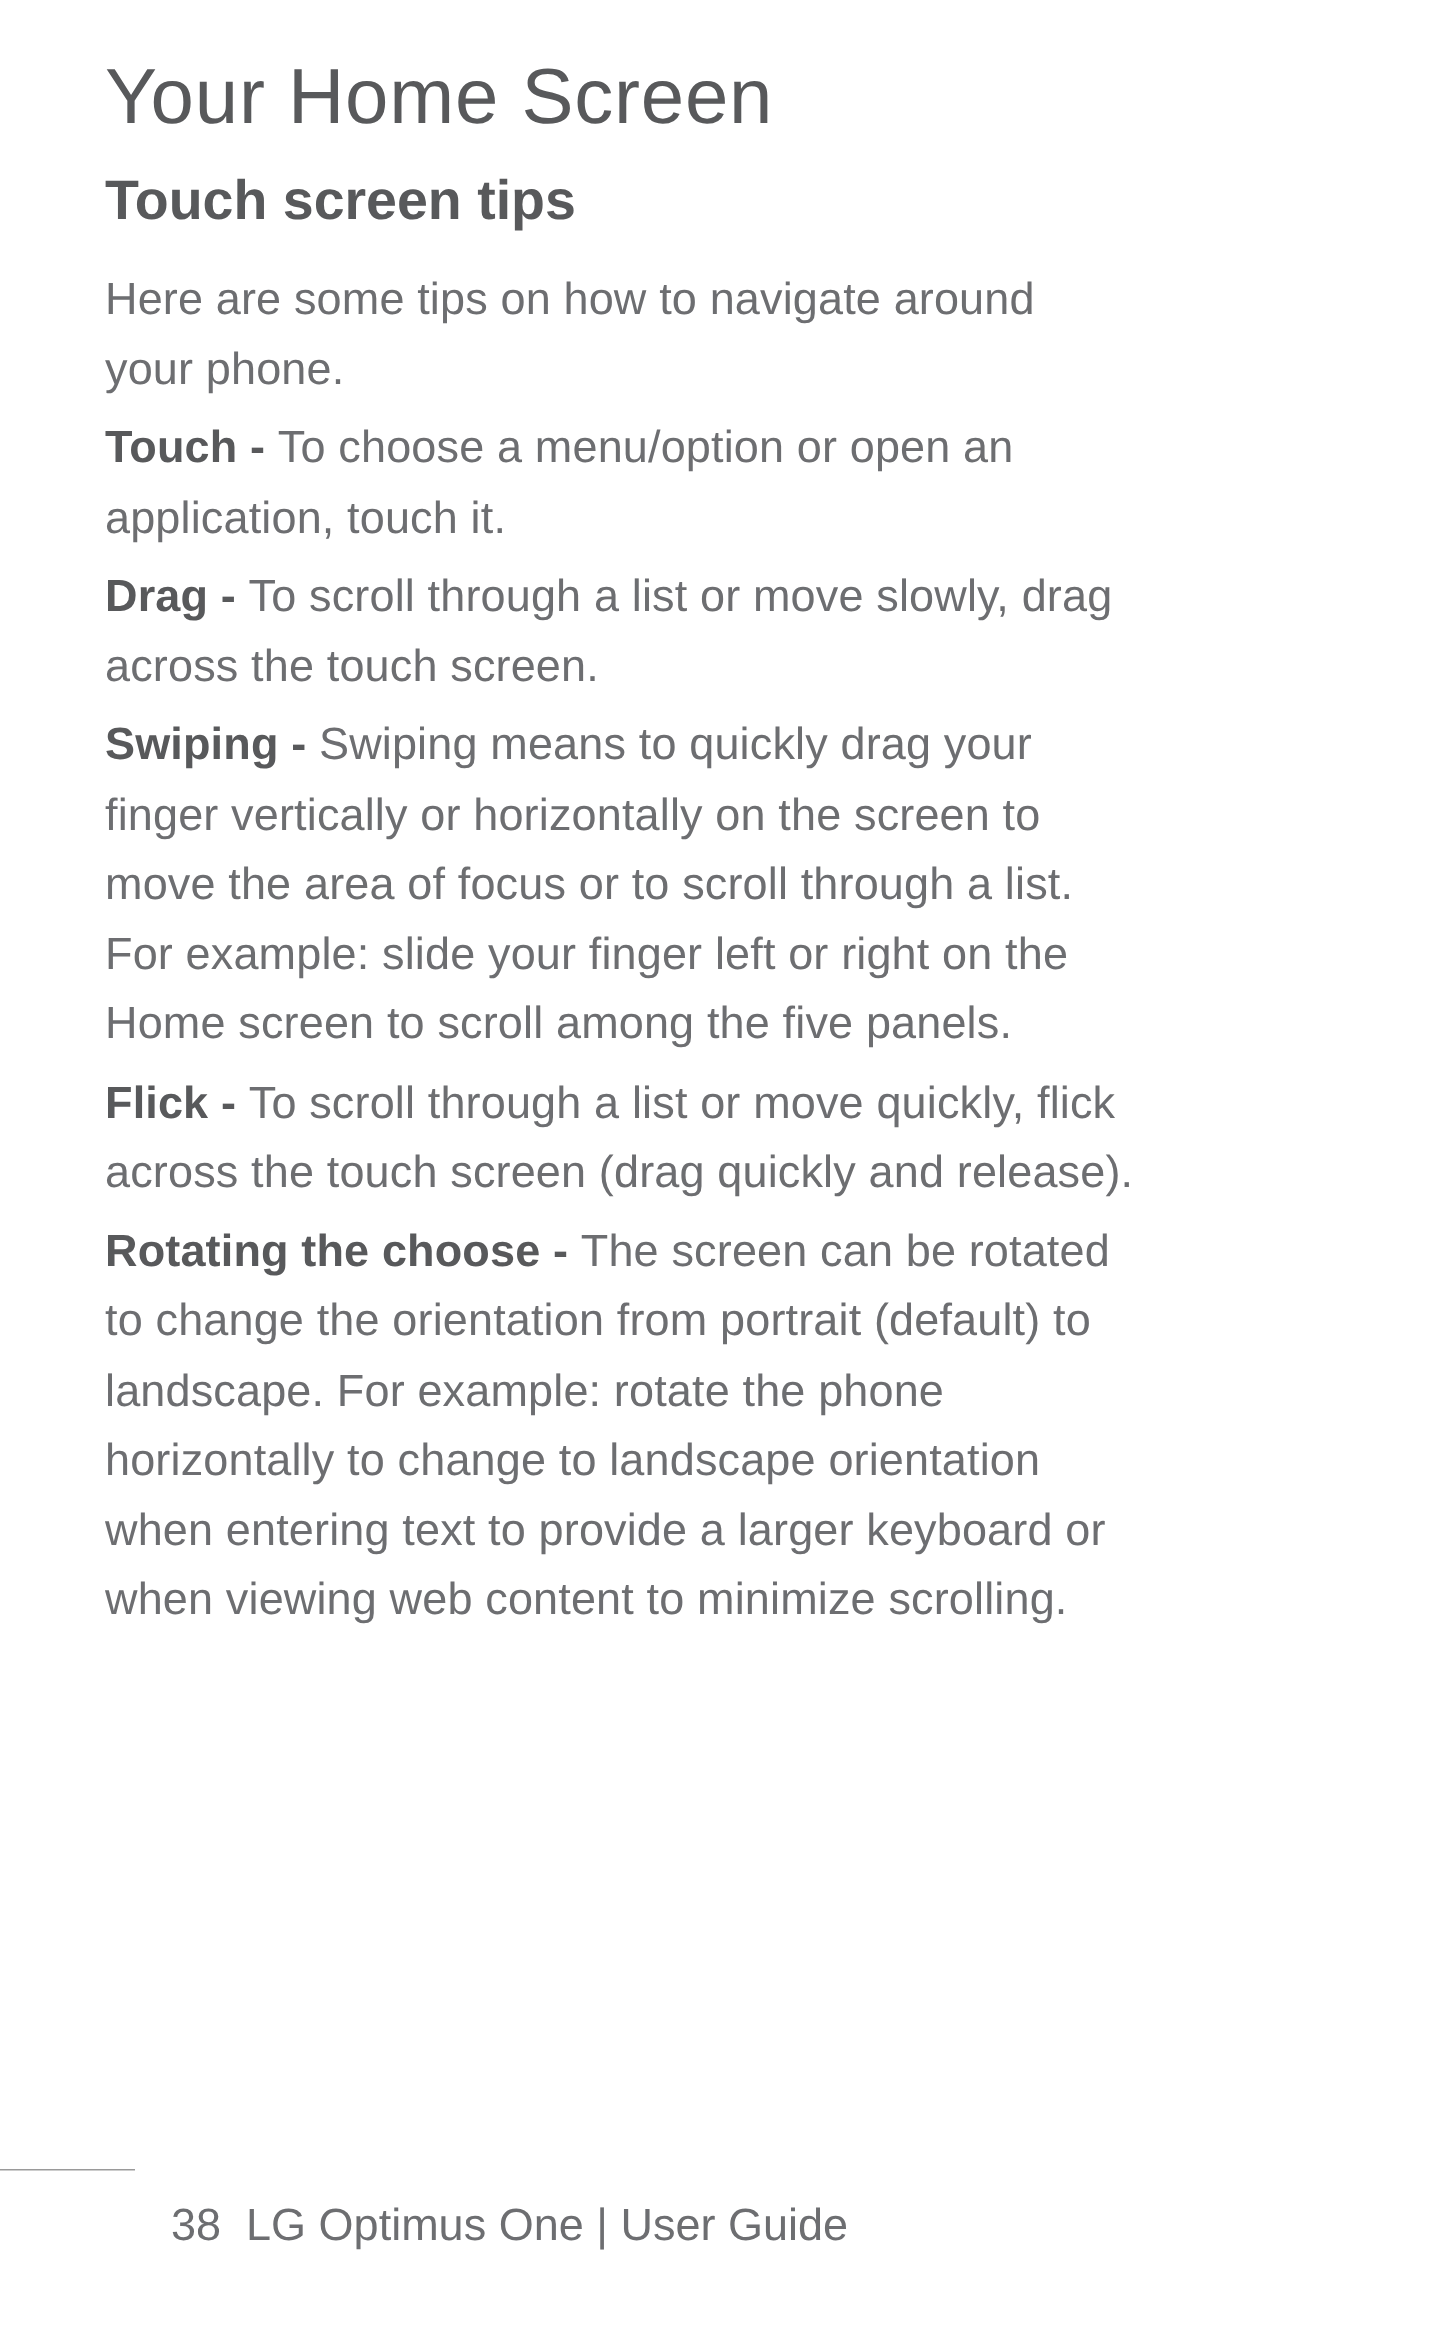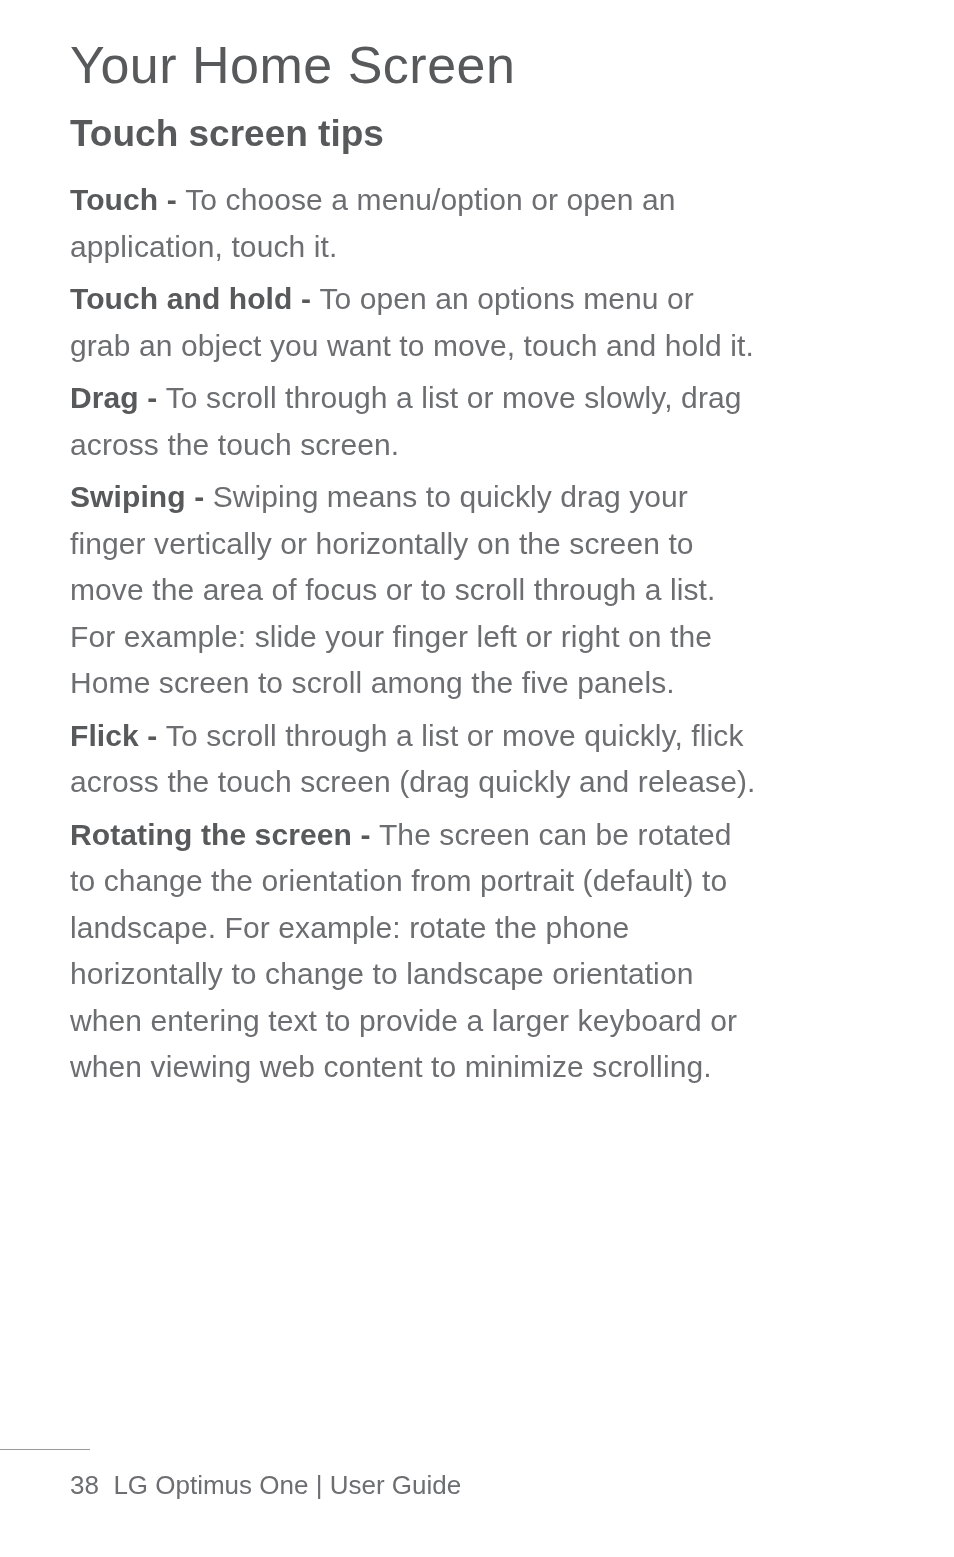--- a/index.html
+++ b/index.html
@@ -54,60 +54,59 @@
     padding-left: 70px;
   }
   .footer-rule {
     width: 90px;
     height: 1px;
     background: #9a9a9a;
     margin-bottom: 20px;
     margin-left: -70px;
   }
   .footer-text {
-    font-size: 26px;
+    font-size: 30px;
     font-weight: 300;
     color: #6d6e71;
+    margin-left: 44px;
   }
   .page-no {
     font-weight: 300;
   }
 </style>
 </head>
 <body>
 
 <div class="page">
 
   <h1 class="h1">Your Home Screen</h1>
 
   <h2 class="h2">Touch screen tips</h2>
 
+  <p class="para">Here are some tips on how to navigate around your phone.</p>
 
   <p class="para">
     <span class="bold">Touch - </span><span>To choose a menu/option or open an application, touch it.</span>
   </p>
 
-  <p class="para">
-    <span class="bold">Touch and hold - </span><span>To open an options menu or grab an object you want to move, touch and hold it.</span>
-  </p>
 
   <p class="para">
     <span class="bold">Drag - </span><span>To scroll through a list or move slowly,  drag across the touch screen.</span>
   </p>
 
   <p class="para">
     <span class="bold">Swiping - </span><span>Swiping means to quickly drag your finger vertically or horizontally on the screen to move the area of focus or to scroll through a list. For example: slide your finger left or right on the Home screen to scroll among the five panels.</span>
   </p>
 
   <p class="para">
     <span class="bold">Flick - </span><span>To scroll through a list or move quickly, flick across the touch screen (drag quickly and release).</span>
   </p>
 
   <p class="para">
-    <span class="bold">Rotating the screen - </span><span>The screen can be rotated to change the orientation from portrait (default) to landscape. For example: rotate the phone horizontally to change to landscape orientation when entering text to provide a larger keyboard or when viewing web content to minimize scrolling.</span>
+    <span class="bold">Rotating the choose - </span><span>The screen can be rotated to change the orientation from portrait (default) to landscape. For example: rotate the phone horizontally to change to landscape orientation when entering text to provide a larger keyboard or when viewing web content to minimize scrolling.</span>
   </p>
 
   <div class="footer">
     <div class="footer-rule"></div>
     <div class="footer-text">
       <span class="page-no">38</span>&nbsp;&nbsp;<span>LG Optimus One</span><span>  |  </span><span>User Guide</span>
     </div>
   </div>
 
 </div>

